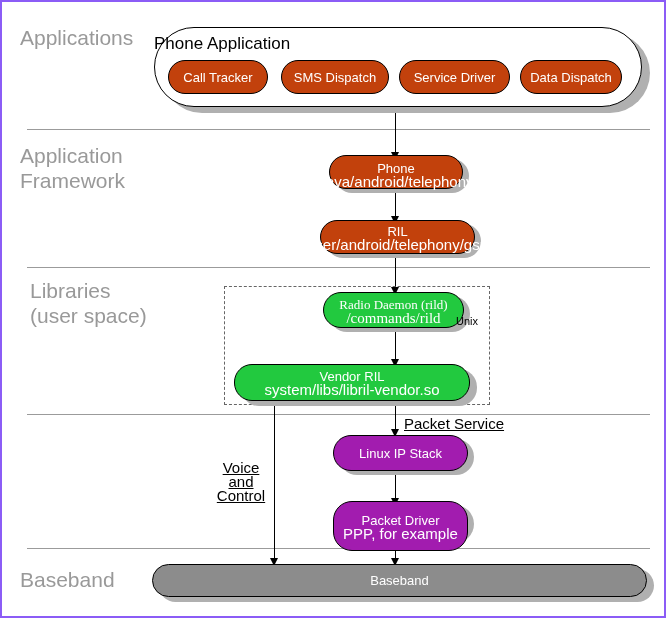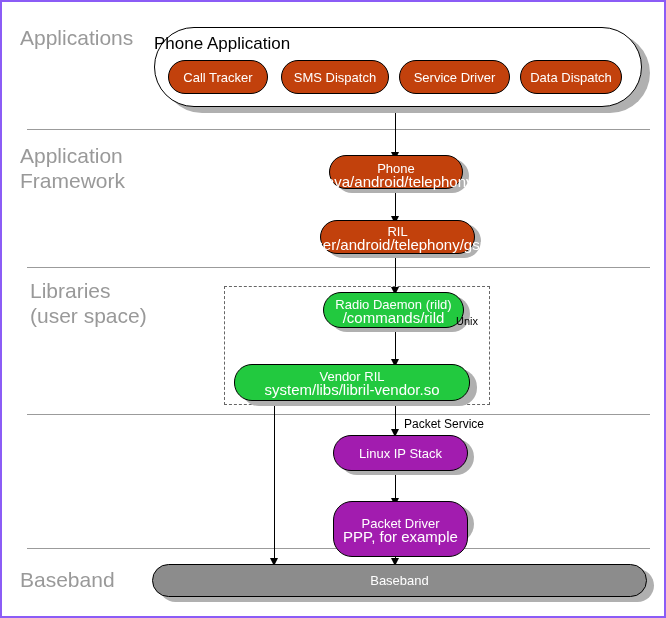--- a/index.html
+++ b/index.html
@@ -35,22 +35,22 @@
 
   
   .dashed{position:absolute;box-sizing:border-box;border:1.5px dashed #666;
           background:transparent;z-index:3;}
   .unix-label{position:absolute;font-size:11px;color:#000;z-index:7;}
 
   
   .vline{position:absolute;width:1.4px;background:#000;z-index:2;}
   .arrowhead{position:absolute;width:0;height:0;border-left:4.5px solid transparent;
              border-right:4.5px solid transparent;border-top:8px solid #000;z-index:2;}
-  .edge-label{position:absolute;font-size:12px;color:#000;line-height:14px;
-              text-align:center;z-index:7;white-space:pre-line;}
+  .edge-label{position:absolute;font-size:15px;color:#000;line-height:14px;
+              text-align:center;z-index:7;white-space:pre-line;text-decoration:underline;}
 </style>
 </head>
 <body>
 
 <div id="stage">
 
   <div class="sec-label" style="left:18px;top:23px;">Applications</div>
 
   <div class="sec-label" style="left:28px;top:276px;">Libraries
 (user space)</div>
@@ -84,20 +84,22 @@
   <div class="vline" style="left:393px;top:470px;height:32px;"></div>
   <div class="arrowhead" style="left:389px;top:496px;"></div>
 
   <div class="vline" style="left:393px;top:532px;height:31px;"></div>
   <div class="arrowhead" style="left:389px;top:556px;"></div>
 
   <div class="vline" style="left:272px;top:398px;height:165px;"></div>
   <div class="arrowhead" style="left:268px;top:556px;"></div>
 
   <div class="edge-label" style="left:402px;top:415px;text-align:left;">Packet Service</div>
+  <div class="edge-label" style="left:208px;top:459px;width:62px;">Voice and
+Control</div>
 
   <div class="shadow" style="left:160px;top:31px;width:488px;height:80px;border-radius:42px;"></div>
   <div class="outer-box" style="left:152px;top:25px;width:488px;height:80px;"></div>
   <div class="outer-title" style="left:152px;top:32px;width:488px;">Phone Application</div>
 
   <div class="shadow" style="left:172px;top:62px;width:100px;height:34px;border-radius:17px;"></div>
   <div class="node blue" style="left:166px;top:58px;width:100px;height:34px;border-radius:17px;">
     <span class="t1">Call Tracker</span>
   </div>
 
@@ -125,38 +127,38 @@
   <div class="shadow" style="left:324px;top:222px;width:155px;height:34px;border-radius:17px;"></div>
   <div class="node blue" style="left:318px;top:218px;width:155px;height:34px;border-radius:17px;">
     <span class="t1">RIL</span>
     <span class="t2">/user/android/telephony/gsm</span>
   </div>
 
   <div class="dashed" style="left:222px;top:284px;width:266px;height:119px;"></div>
   <div class="unix-label" style="left:454px;top:269px;margin-top:44px;">Unix</div>
 
   <div class="shadow" style="left:327px;top:294px;width:141px;height:36px;border-radius:18px;"></div>
-  <div class="node green" style="left:321px;top:290px;width:141px;height:36px;border-radius:18px;">
+  <div class="node green" style="left:321px;top:290px;width:141px;height:36px;border-radius:18px;font-family:Liberation Serif, serif;">
     <span class="t1">Radio Daemon (rild)</span>
     <span class="t2">/commands/rild</span>
   </div>
 
   <div class="shadow" style="left:239px;top:367px;width:236px;height:37px;border-radius:18px;"></div>
   <div class="node green" style="left:232px;top:362px;width:236px;height:37px;border-radius:18px;">
     <span class="t1">Vendor RIL</span>
     <span class="t2">system/libs/libril-vendor.so</span>
   </div>
 
   <div class="shadow" style="left:337px;top:437px;width:135px;height:36px;border-radius:18px;"></div>
   <div class="node red" style="left:331px;top:433px;width:135px;height:36px;border-radius:18px;">
     <span class="t1">Linux IP Stack</span>
   </div>
 
   <div class="shadow" style="left:337px;top:503px;width:135px;height:38px;border-radius:19px;"></div>
-  <div class="node red" style="left:331px;top:499px;width:135px;height:56px;border-radius:19px;">
+  <div class="node red" style="left:331px;top:499px;width:135px;height:50px;border-radius:19px;">
     <span class="t1">Packet Driver</span>
     <span class="t2">PPP, for example</span>
   </div>
 
   <div class="shadow" style="left:157px;top:567px;width:495px;height:33px;border-radius:17px;"></div>
   <div class="node grey" style="left:150px;top:562px;width:495px;height:33px;border-radius:17px;">
     <span class="t1">Baseband</span>
   </div>
 
 </div>

